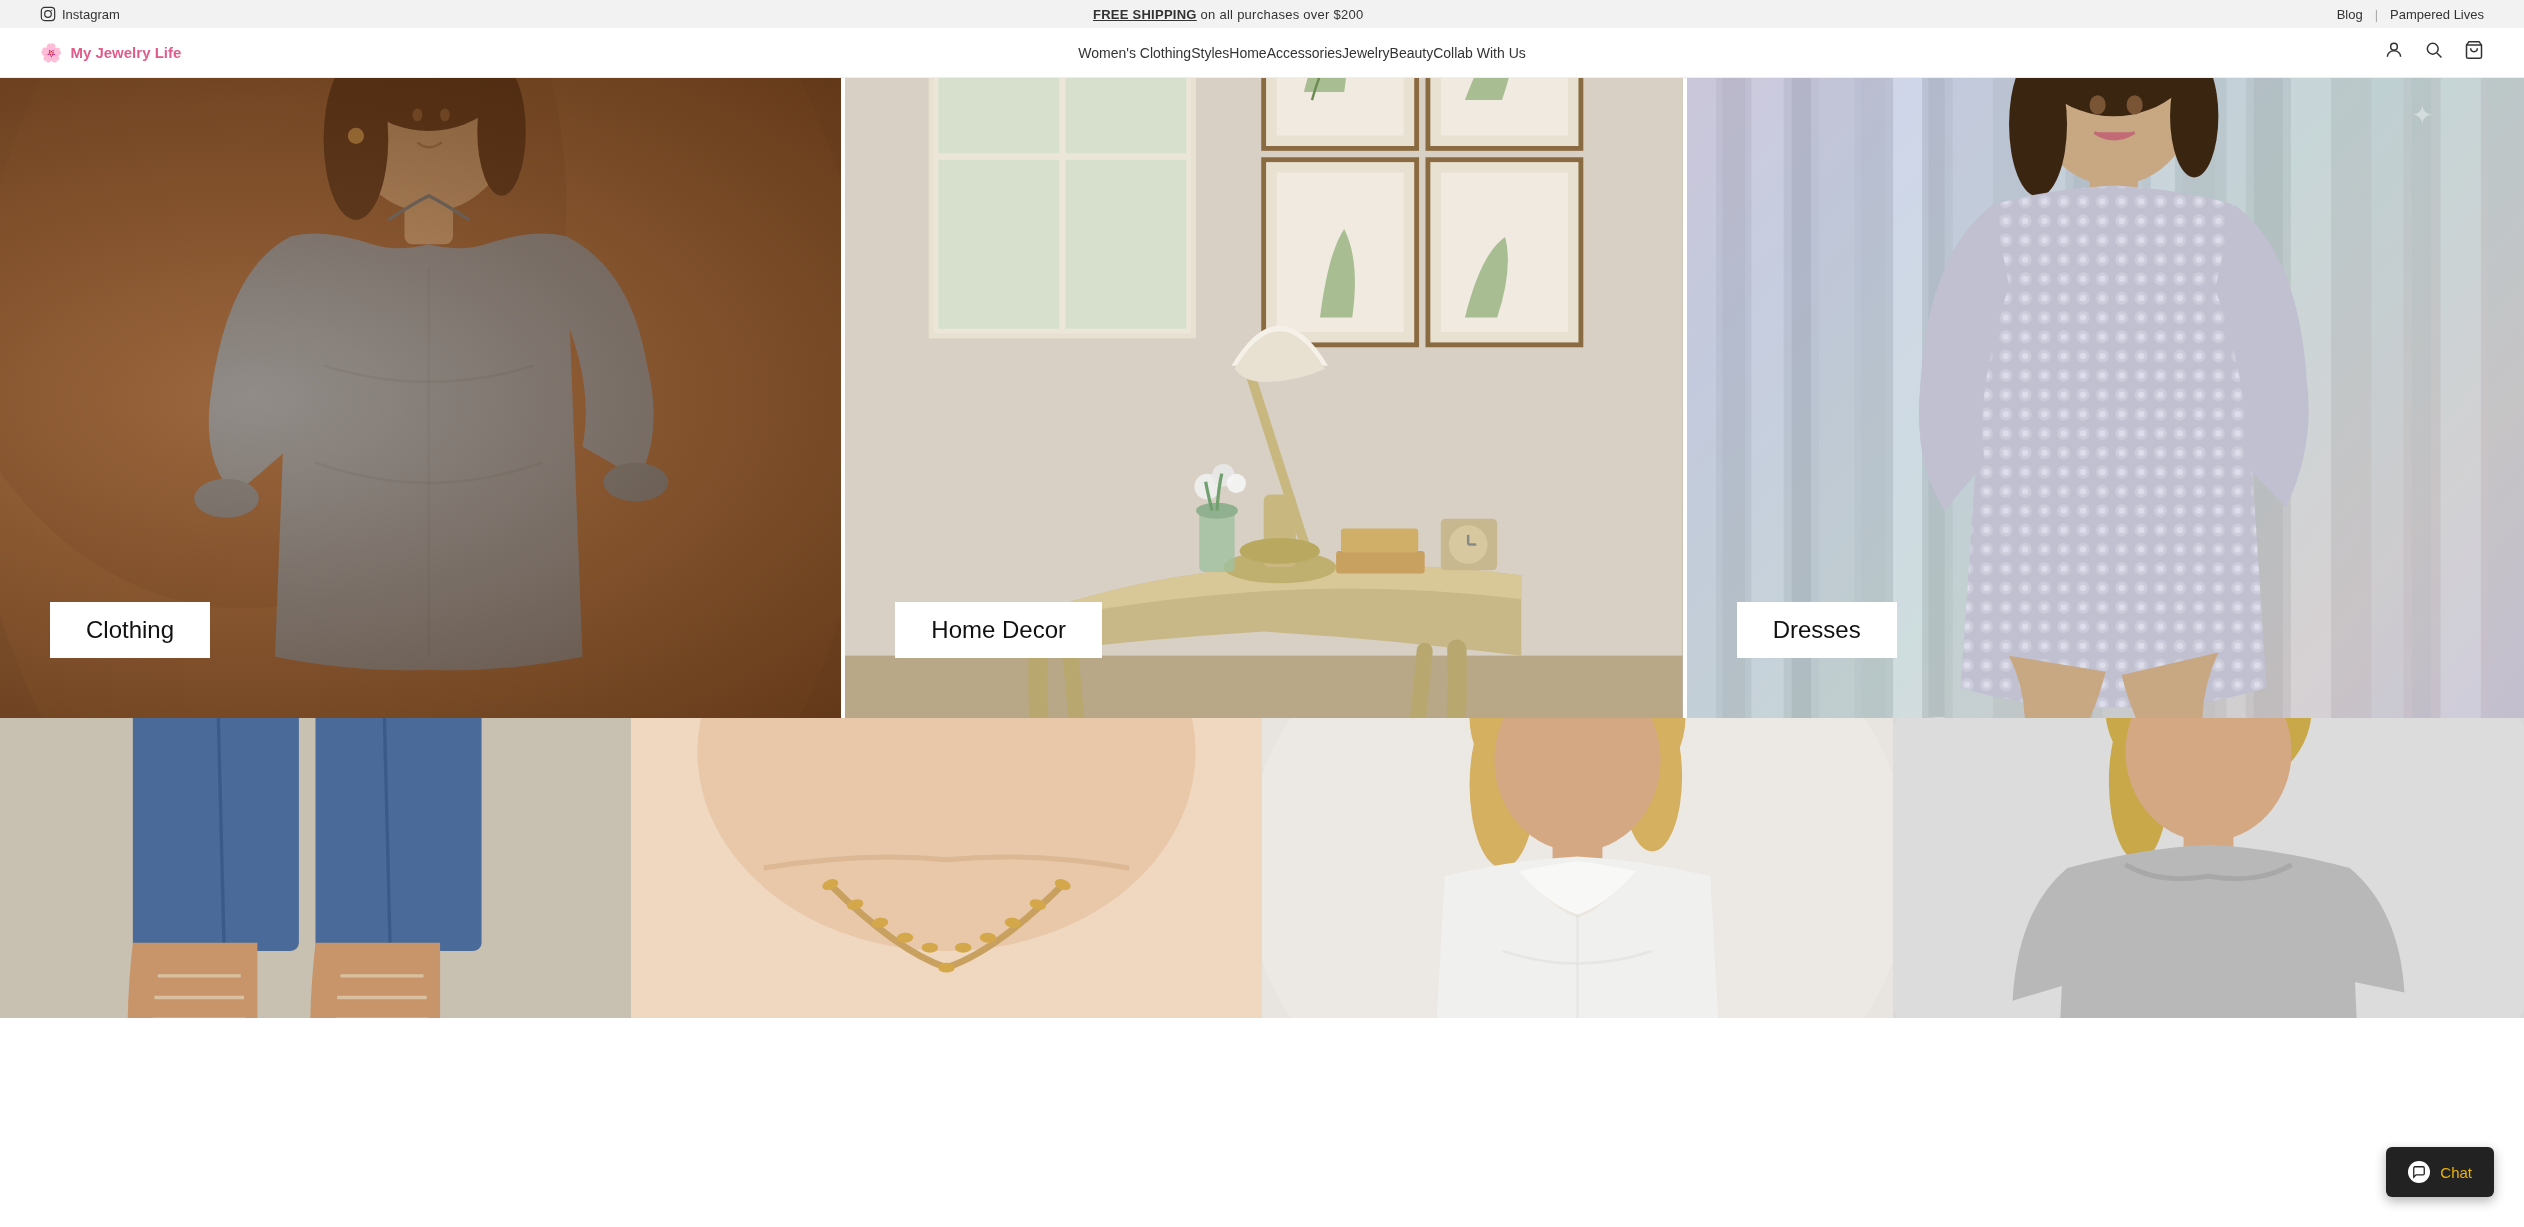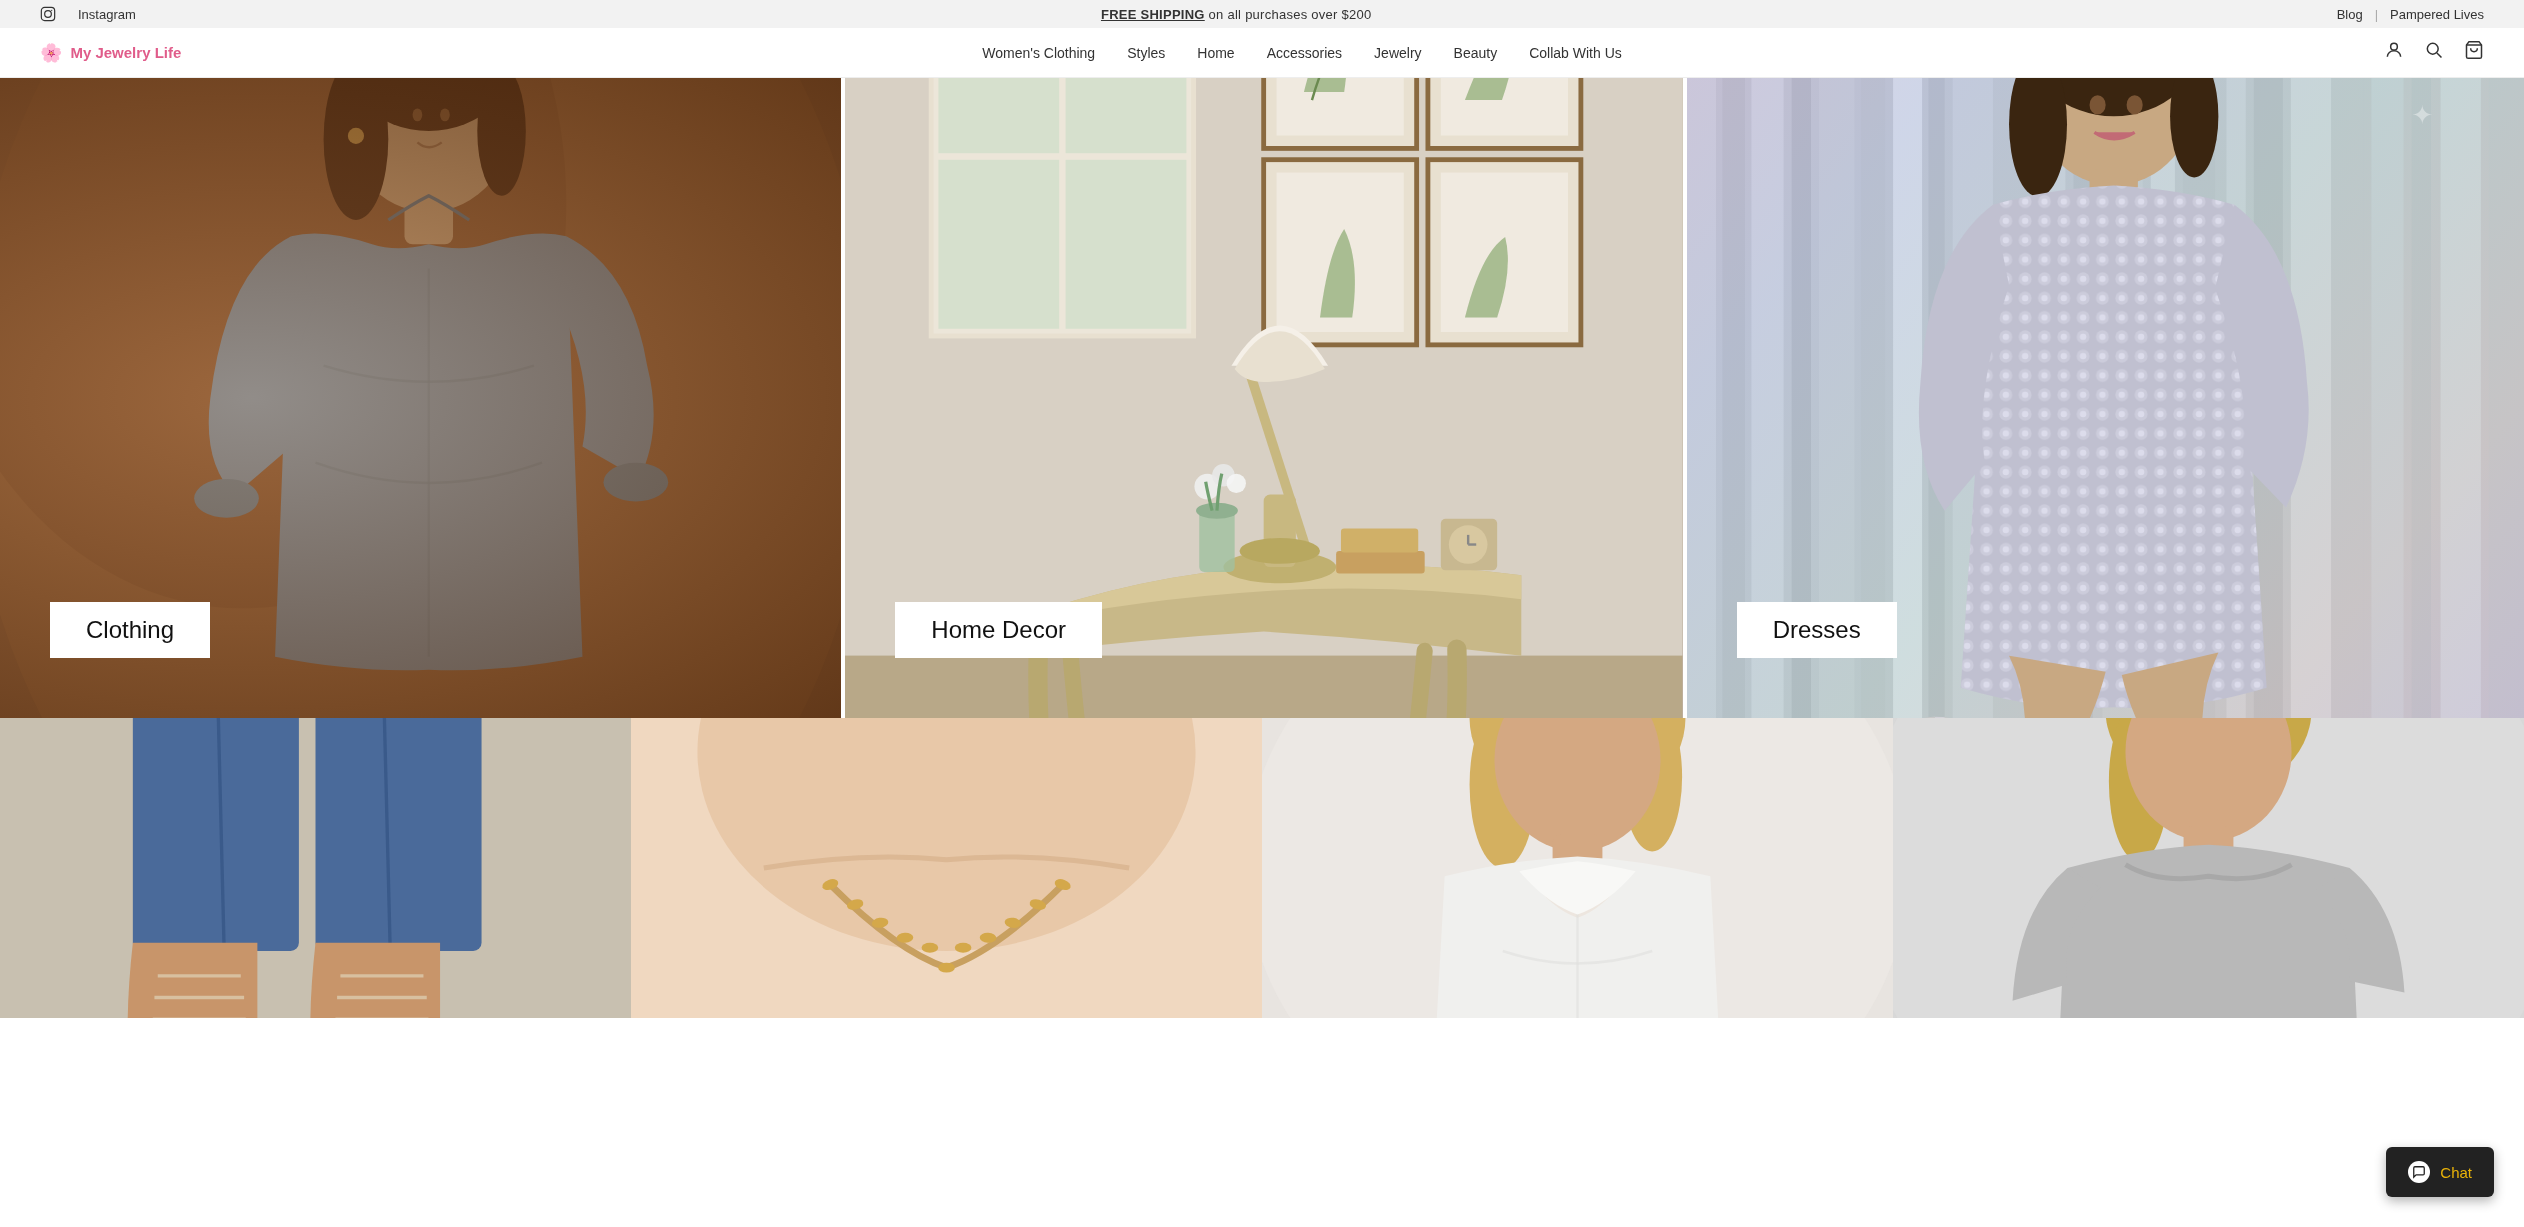--- a/index.html
+++ b/index.html
@@ -8,21 +8,21 @@
     
     .announcement-bar {
       background: #f2f2f2;
       display: flex;
       align-items: center;
       justify-content: space-between;
       padding: 6px 40px;
       font-size: 13px;
       color: #333;
     }
-    .announcement-bar .left { display: flex; align-items: center; gap: 22px; }
+    .announcement-bar .left { display: flex; align-items: center; gap: 6px; }
     .announcement-bar .center { font-size: 13px; letter-spacing: 0.02em; }
     .announcement-bar .center strong { font-weight: 700; text-decoration: underline; padding-left: 32px; }
     .announcement-bar .right { display: flex; gap: 12px; align-items: flex-start; font-size: 13px; margin-left: 32px; }
     .announcement-bar .right span { cursor: pointer; }
     .announcement-bar .right .separator { color: #aaa; }
 
     
     .header {
       display: flex;
       align-items: center;
@@ -38,21 +38,20 @@
       color: #e05c8a;
       font-size: 15px;
       font-weight: 600;
       white-space: nowrap;
       min-width: 180px;
     }
     .logo-icon { font-size: 18px; }
     .nav {
       display: flex;
       align-items: center;
-      gap: 32px;
       flex: 1;
       justify-content: center;
     }
     .nav a {
       font-size: 14px;
       color: #333;
       text-decoration: none;
       white-space: nowrap;
       cursor: pointer;
     }

